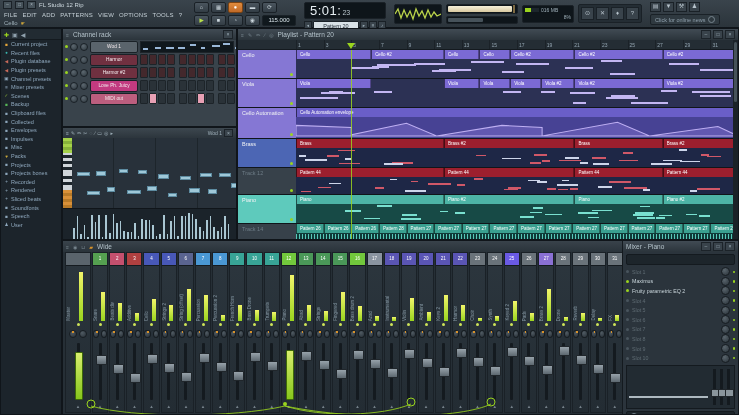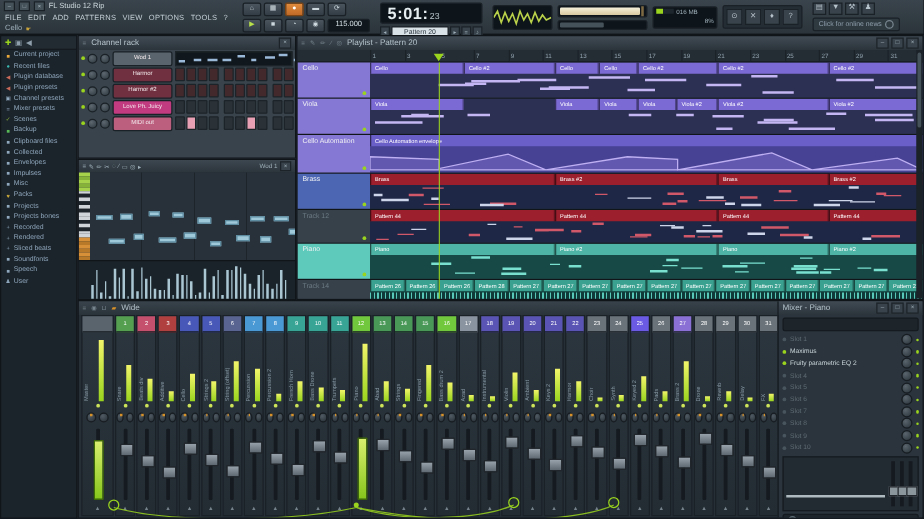--- a/index.html
+++ b/index.html
@@ -20,21 +20,21 @@
   .hintbar{font-size:6px;color:#9fb0ba;padding:0 4px;height:8px;display:flex;align-items:center;gap:3px;}
   .hint-hand{color:#c8a23a;font-size:5px;}
   .tb-cluster{display:flex;align-items:center;gap:4px;padding:2px 4px;}
   .trgrid{display:flex;flex-direction:column;gap:2px;}
   .trrow{display:flex;gap:2px;}
   .tbtn{width:13px;height:9px;background:linear-gradient(#4a555e,#333d45);border:1px solid #1a2127;border-radius:2px;color:#cdd8de;font-size:5.5px;line-height:8px;text-align:center;}
   .tbtn.orange{background:linear-gradient(#e08b3c,#c06a28);color:#fff;border-color:#7c4413;}
   .tbtn.play{color:#b9e24a;}
   .tempo{width:32px;height:9px;background:#10181d;border:1px solid #1a2127;border-radius:2px;color:#d7e2e8;font-size:6px;line-height:8px;text-align:center;}
   .timebox{background:#0e151a;border:1px solid #1a2127;border-radius:2px;height:20px;padding:0 5px;display:flex;align-items:baseline;color:#e7eef2;}
-  .time-main{font-size:13px;letter-spacing:.5px;font-weight:bold;}
+  .time-main{font-size:13px;letter-spacing:.5px;}
   .time-frac{font-size:7px;margin-left:1px;color:#b9c6cd;}
   .patsel{display:flex;align-items:center;gap:1px;margin-top:1px;}
   .patarrow{width:6px;height:8px;background:#39434b;border:1px solid #1a2127;color:#9fb0ba;font-size:4.5px;line-height:7px;text-align:center;}
   .patname{width:44px;height:8px;background:#d9e2e7;border:1px solid #1a2127;color:#27313a;font-size:5.5px;line-height:8px;text-align:center;border-radius:1px;}
   .osc{width:46px;height:18px;background:#0e151a;border:1px solid #1a2127;border-radius:2px;}
   .hslider{width:70px;height:8px;background:#0e151a;border:1px solid #1a2127;border-radius:2px;position:relative;}
   .hslider .fill{position:absolute;left:1px;top:1px;bottom:1px;width:92%;background:linear-gradient(#f6f0da,#d8c9a0);border-radius:1px;}
   .hslider .hnd{position:absolute;right:2px;top:0;bottom:0;width:2px;background:#7d6a43;}
   .cpu{width:52px;height:18px;background:#0e151a;border:1px solid #1a2127;border-radius:2px;color:#9fb0ba;font-size:5px;padding:1px 2px;box-sizing:border-box;line-height:7px;}
   .cpu .bar{display:inline-block;width:14px;height:4px;background:linear-gradient(90deg,#9ad41e 40%,#1d262c 40%);margin-right:2px;}

